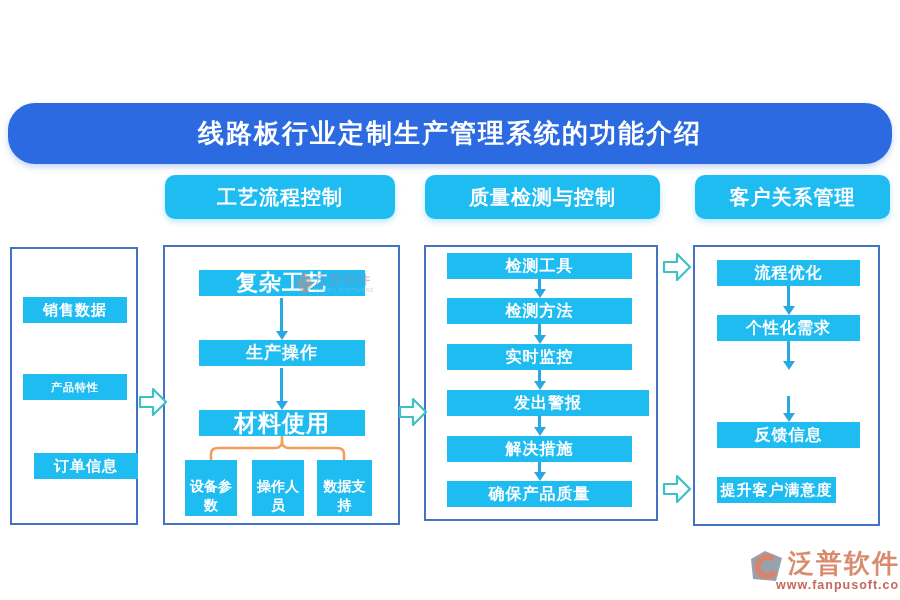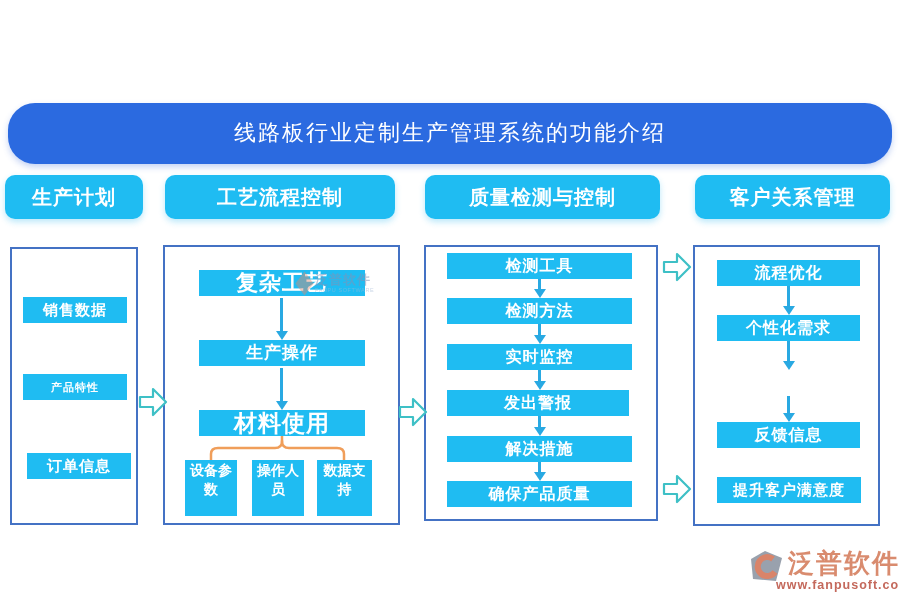--- a/index.html
+++ b/index.html
@@ -6,21 +6,21 @@
     --banner:#2b6ae0; --cyan:#1fbcf2; --border:#4472c4; --flow:#29a9e2;
     --bracket:#f09e5a; --chevron:#3ec0c6; --coral:#d98b6e; --url:#c4695c;
   }
   *{margin:0;padding:0;box-sizing:border-box;}
   html,body{background:#fff;}
   body{font-family:"Liberation Sans","DejaVu Sans",sans-serif;}
   .stage{position:relative;width:900px;height:600px;background:#fff;overflow:hidden;}
 
   .banner{
     position:absolute;left:8px;top:103px;width:884px;height:61px;
-    background:var(--banner);border-radius:27px;color:#fff;font-size:22px;font-weight:normal;
+    background:var(--banner);border-radius:27px;color:#fff;font-size:26px;font-weight:bold;
     text-align:center;line-height:60px;letter-spacing:2px;
     box-shadow:0 3px 6px rgba(60,110,220,.30);
   }
   .hdr{
     position:absolute;top:175px;height:44px;background:var(--cyan);border-radius:10px;
     color:#fff;font-weight:bold;font-size:20px;text-align:center;line-height:44px;letter-spacing:1px;
     box-shadow:0 3px 6px rgba(30,180,240,.30);
   }
   #hdr1{left:5px;width:138px;}
   #hdr2{left:165px;width:230px;}
@@ -30,21 +30,21 @@
   .panel{position:absolute;border:2px solid var(--border);background:#fff;}
   #panel1{left:10px;top:247px;width:128px;height:278px;}
   #panel2{left:163px;top:245px;width:237px;height:280px;}
   #panel3{left:424px;top:245px;width:234px;height:276px;}
   #panel4{left:693px;top:245px;width:187px;height:281px;}
 
   .cbox{
     position:absolute;background:var(--cyan);color:#fff;text-align:center;
     font-size:16px;font-weight:600;line-height:26px;height:26px;letter-spacing:1px;
   }
-  .cbox.small{font-size:14px;line-height:19px;height:56px;letter-spacing:0;padding-top:1px;}
+  .cbox.small{font-size:14px;line-height:19px;height:56px;letter-spacing:0;padding-top:17px;}
 
   .varrow{position:absolute;width:3px;background:var(--flow);}
   .varrow::after{
     content:"";position:absolute;bottom:-9px;left:-4.5px;width:0;height:0;
     border-left:6px solid transparent;border-right:6px solid transparent;
     border-top:9px solid var(--flow);
   }
   .chev{position:absolute;width:30px;height:32px;}
   .bracket{position:absolute;}
 
@@ -68,29 +68,28 @@
     color:var(--url);letter-spacing:1px;white-space:nowrap;
   }
 </style>
 </head>
 <body>
 
 <div class="stage">
 
   <div class="banner">线路板行业定制生产管理系统的功能介绍</div>
 
-  <div class="hdr" id="hdr1">生产计划</div>
   <div class="hdr" id="hdr2">工艺流程控制</div>
   <div class="hdr" id="hdr3">质量检测与控制</div>
   <div class="hdr" id="hdr4">客户关系管理</div>
 
   <div class="panel" id="panel1">
     <div class="cbox" style="left:11px;top:48px;width:104px;font-size:15px;">销售数据</div>
     <div class="cbox" style="left:11px;top:125px;width:104px;font-size:11px;">产品特性</div>
-    <div class="cbox" style="left:15px;top:204px;width:104px;font-size:15px;">订单信息</div>
+    <div class="cbox" style="left:22px;top:204px;width:104px;font-size:15px;">订单信息</div>
   </div>
 
   <div class="panel" id="panel2">
     <div class="cbox" style="left:34px;top:23px;width:166px;font-size:22px;">复杂工艺</div>
     <div class="cbox" style="left:34px;top:93px;width:166px;font-size:17px;">生产操作</div>
     <div class="cbox" style="left:34px;top:163px;width:166px;font-size:23px;">材料使用</div>
     <div class="varrow" style="left:115px;top:51px;height:33px;"></div>
     <div class="varrow" style="left:115px;top:121px;height:33px;"></div>
     <svg class="bracket" style="left:20px;top:189px;" width="197" height="26" viewBox="0 0 197 26">
       <path d="M97 0 L97 5 Q97 12 90 12 L33 12 Q26 12 26 18 L26 25" fill="none" stroke="var(--bracket)" stroke-width="2.5" stroke-linecap="round"></path>
@@ -98,35 +97,35 @@
     </svg>
     <div class="cbox small" style="left:20px;top:213px;width:52px;">设备参数</div>
     <div class="cbox small" style="left:87px;top:213px;width:52px;">操作人员</div>
     <div class="cbox small" style="left:152px;top:213px;width:55px;">数据支持</div>
   </div>
 
   <div class="panel" id="panel3">
     <div class="cbox" style="left:21px;top:51px;width:185px;">检测方法</div>
     <div class="cbox" style="left:21px;top:6px;width:185px;">检测工具</div>
     <div class="cbox" style="left:21px;top:97px;width:185px;">实时监控</div>
-    <div class="cbox" style="left:21px;top:143px;width:182px;">发出警报</div>
+    <div class="cbox" style="left:21px;top:143px;width:202px;">发出警报</div>
     <div class="cbox" style="left:21px;top:189px;width:185px;">解决措施</div>
     <div class="cbox" style="left:21px;top:234px;width:185px;">确保产品质量</div>
     <div class="varrow" style="left:112px;top:32px;height:10px;"></div>
     <div class="varrow" style="left:112px;top:77px;height:11px;"></div>
     <div class="varrow" style="left:112px;top:123px;height:11px;"></div>
     <div class="varrow" style="left:112px;top:169px;height:11px;"></div>
     <div class="varrow" style="left:112px;top:215px;height:10px;"></div>
   </div>
 
   <div class="panel" id="panel4">
     <div class="cbox" style="left:22px;top:13px;width:143px;">流程优化</div>
     <div class="cbox" style="left:22px;top:68px;width:143px;">个性化需求</div>
     <div class="cbox" style="left:22px;top:175px;width:143px;">反馈信息</div>
-    <div class="cbox" style="left:22px;top:230px;width:144px;font-size:15px;">提升客户满意度</div>
+    <div class="cbox" style="left:22px;top:230px;width:119px;font-size:15px;">提升客户满意度</div>
     <div class="varrow" style="left:92px;top:39px;height:20px;"></div>
     <div class="varrow" style="left:92px;top:94px;height:20px;"></div>
     <div class="varrow" style="left:92px;top:149px;height:17px;"></div>
   </div>
 
   <svg class="chev" style="left:138px;top:386px;" viewBox="0 0 30 32">
     <path d="M2 11 H15 V3 L28 16 L15 29 V21 H2 Z" fill="#ffffff" stroke="var(--chevron)" stroke-width="2.2" stroke-linejoin="round"></path>
   </svg>
   <svg class="chev" style="left:398px;top:396px;" viewBox="0 0 30 32">
     <path d="M2 11 H15 V3 L28 16 L15 29 V21 H2 Z" fill="#ffffff" stroke="var(--chevron)" stroke-width="2.2" stroke-linejoin="round"></path>

